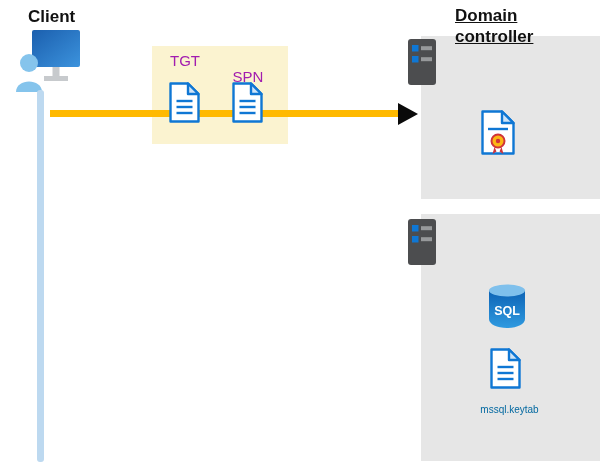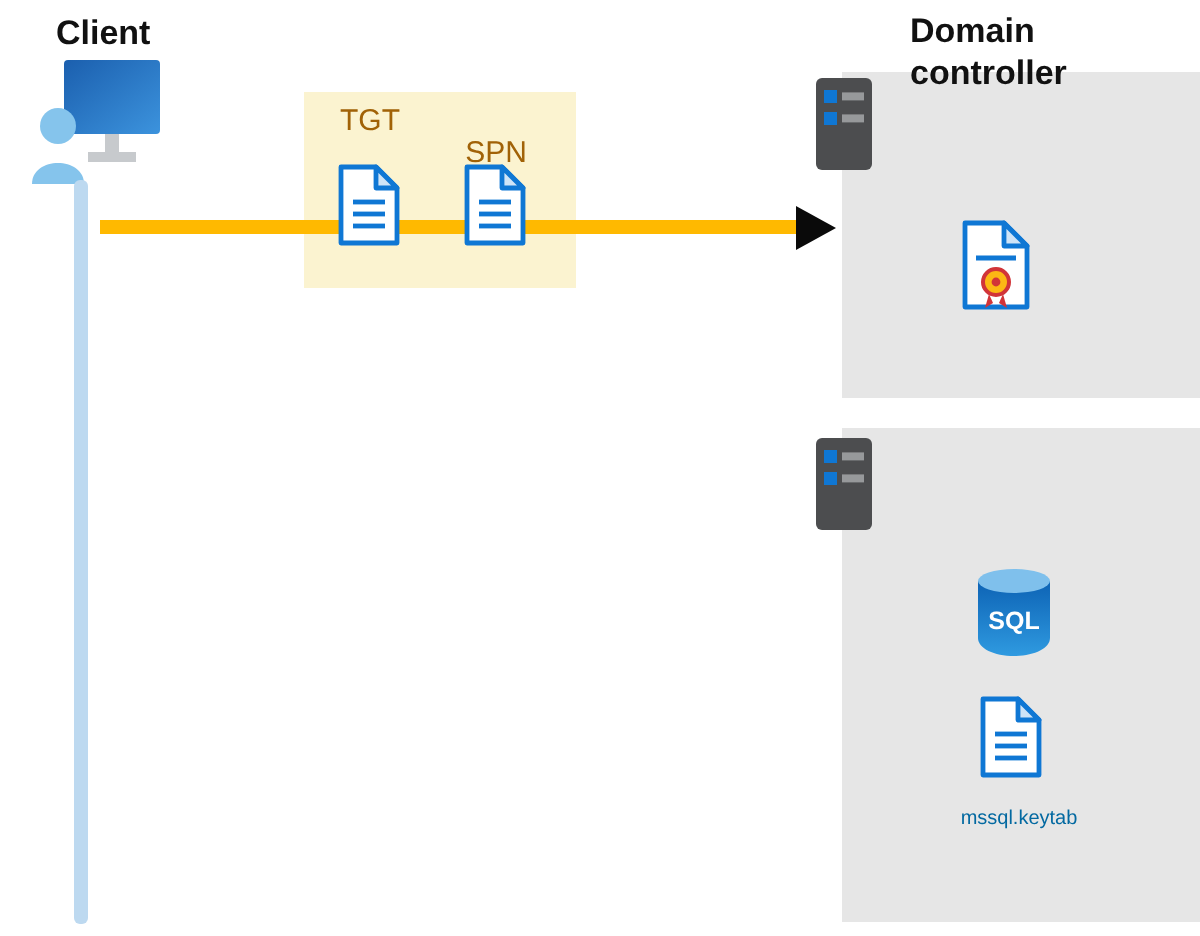--- a/index.html
+++ b/index.html
@@ -14,21 +14,21 @@
   .abs { position: absolute; }
 
   .title-label {
     font-size: 17px;
     font-weight: bold;
     color: #111111;
     line-height: 21px;
   }
   .small-label {
     font-size: 15px;
-    color: #a16207;
+    color: #a21caf;
   }
 
   
   .client-label { left: 28px; top: 6px; }
   .client-icon { left: 16px; top: 26px; width: 66px; height: 66px; }
 
   
   .timeline {
     left: 37px; top: 90px;
     width: 7px; height: 372px;
@@ -60,21 +60,21 @@
     border-bottom: 11px solid transparent;
     border-left: 20px solid #0a0a0a;
   }
 
   
   .dc-box {
     left: 421px; top: 36px;
     width: 179px; height: 163px;
     background: #e6e6e6;
   }
-  .dc-label { left: 455px; top: 5px; width: 135px; }
+  .dc-label { left: 455px; top: 5px; width: 135px; text-decoration: underline; }
   .dc-server-icon { left: 407px; top: 38px; }
   .cert-icon { left: 480px; top: 110px; }
 
   
   .linux-box {
     left: 421px; top: 214px;
     width: 179px; height: 247px;
     background: #e6e6e6;
   }
   .linux-server-icon { left: 407px; top: 218px; }

